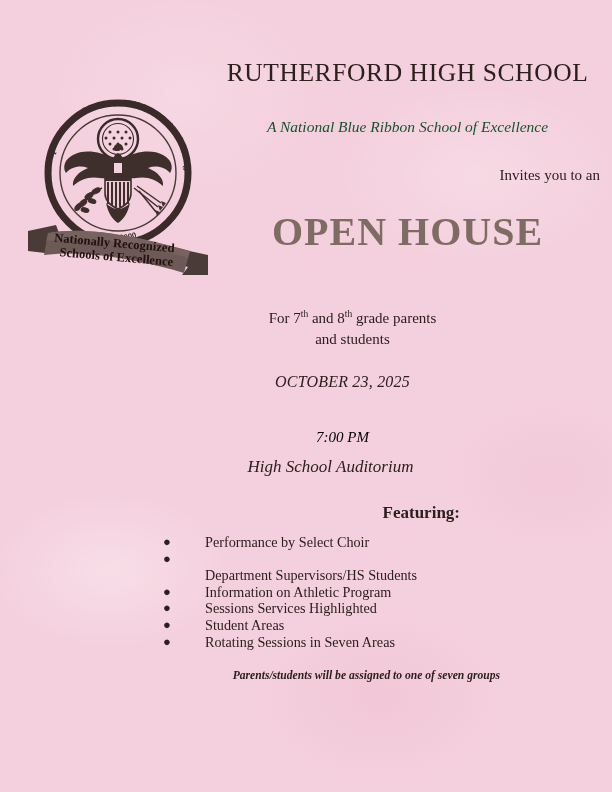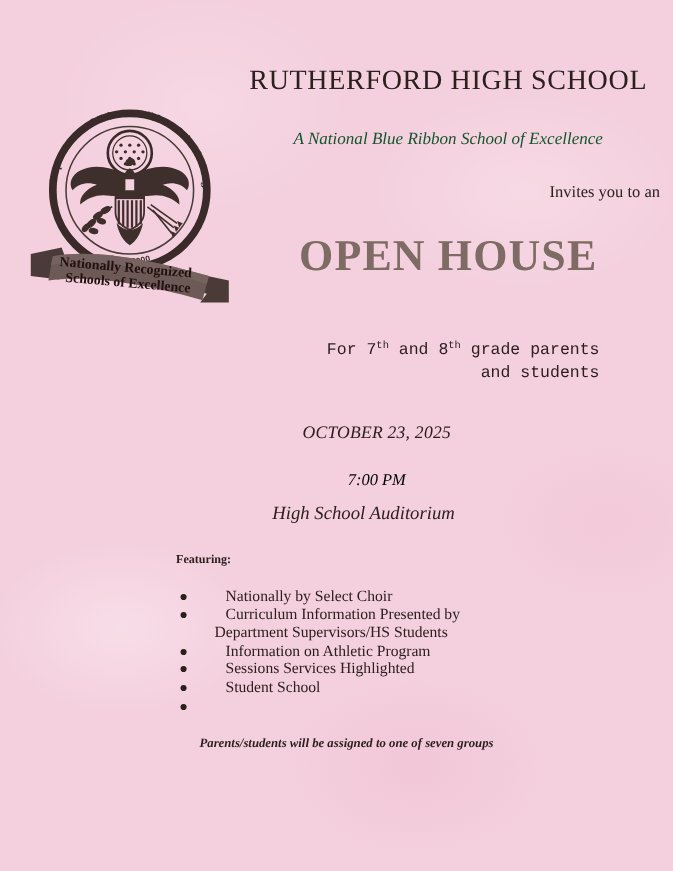--- a/index.html
+++ b/index.html
@@ -83,42 +83,40 @@
     font-weight: bold;
     letter-spacing: 1px;
     color: #7e6c64;
     white-space: nowrap;
   }
   .grade-line {
     position: absolute;
     left: 160px;
     top: 308px;
     width: 385px;
-    text-align: right;
+    text-align: center;
     font-size: 15px;
     line-height: 21px;
     color: #2c201f;
-    font-family: Liberation Mono, monospace;
   }
   .grade-line sup {
     font-size: 9.5px;
     vertical-align: super;
     line-height: 0;
   }
   .date-line {
     position: absolute;
     left: 150px;
     top: 373px;
     width: 385px;
     text-align: center;
     font-style: italic;
     font-size: 16px;
     letter-spacing: 0.2px;
     color: #2c201f;
-    margin-top: 12px;
   }
   .time-line {
     position: absolute;
     left: 150px;
     top: 429px;
     width: 385px;
     text-align: center;
     font-style: italic;
     font-size: 15px;
     color: #000000;
@@ -131,22 +129,22 @@
     text-align: center;
     font-style: italic;
     font-size: 17px;
     color: #2c201f;
   }
   .featuring {
     position: absolute;
     left: 160px;
     top: 503px;
     width: 300px;
-    text-align: left;
-    font-size: 11px;
+    text-align: right;
+    font-size: 17px;
     font-weight: bold;
     color: #2c201f;
   }
 
   
   .features {
     position: absolute;
     left: 163px;
     top: 534px;
     width: 330px;
@@ -162,33 +160,33 @@
     font-size: 13px;
     line-height: 16.6px;
     color: #2c201f;
   }
   .feature-text {
     font-size: 14.2px;
     line-height: 16.6px;
     color: #2c201f;
   }
   .feature-cont {
-    margin-left: 32px;
+    margin-left: 42px;
     font-size: 14.2px;
     line-height: 16.6px;
     color: #2c201f;
   }
 
   
   .note {
     position: absolute;
     left: 130px;
     top: 668px;
     width: 370px;
-    text-align: center;
+    text-align: right;
     font-style: italic;
     font-weight: bold;
     font-size: 11.6px;
     line-height: 15.5px;
     color: #2c201f;
   }
 </style>
 </head>
 <body>
 
@@ -317,41 +315,41 @@
 
   <div class="time-line">7:00 PM</div>
 
   <div class="venue-line">High School Auditorium</div>
 
   <div class="featuring">Featuring:</div>
 
   <div class="features">
     <div class="feature-row">
       <span class="bullet">●</span>
-      <span class="feature-text">Nationally by Select Choir</span>
-    </div>
-    <div class="feature-row">
-      <span class="bullet">●</span>
-      <span class="feature-text">Curriculum Information Presented by</span>
+      <span class="feature-text">Performance by Select Choir</span>
+    </div>
+    <div class="feature-row">
+      <span class="bullet">●</span>
     </div>
     <div class="feature-cont">Department Supervisors/HS Students</div>
     <div class="feature-row">
       <span class="bullet">●</span>
       <span class="feature-text">Information on Athletic Program</span>
     </div>
     <div class="feature-row">
       <span class="bullet">●</span>
       <span class="feature-text">Sessions Services Highlighted</span>
     </div>
     <div class="feature-row">
       <span class="bullet">●</span>
-      <span class="feature-text">Student School</span>
-    </div>
-    <div class="feature-row">
-      <span class="bullet">●</span>
+      <span class="feature-text">Student Areas</span>
+    </div>
+    <div class="feature-row">
+      <span class="bullet">●</span>
+      <span class="feature-text">Rotating Sessions in Seven Areas</span>
     </div>
   </div>
 
   <div class="note">
     <span>Parents/students will be assigned to one of seven groups</span><br>
   </div>
 
 </div>
 
 <div class="paper-texture"></div>

